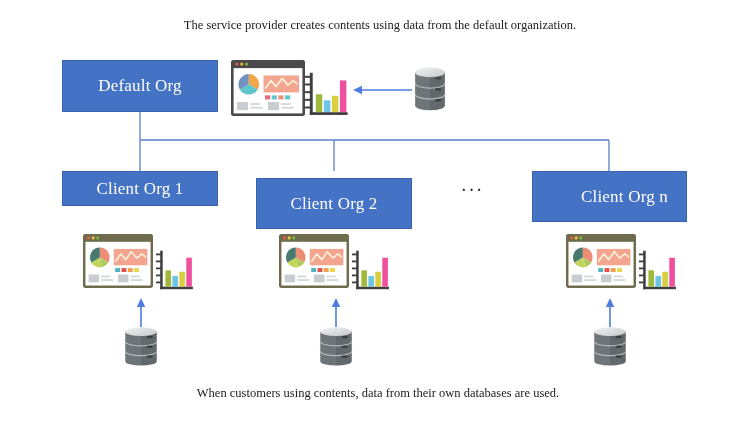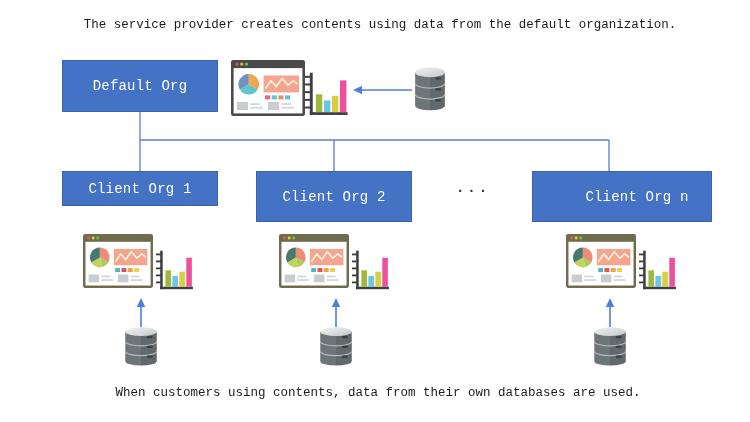--- a/index.html
+++ b/index.html
@@ -1,31 +1,31 @@
 <!DOCTYPE html>
 <html style="--canvas-bg: #FFFFFF; --org-box-fill: #4472C4; --org-box-border: #3A63AE; --org-box-text: #FFFFFF; --connector-line: #5B7FC7; --arrow: #4D7DE0; --caption-text: #1B1B1B;"><head>
 <meta charset="utf-8">
 <style>
   html,body{margin:0;padding:0;background:#fff;}
   #canvas{
     position:relative;width:750px;height:422px;background:var(--canvas-bg,#fff);
-    font-family:Liberation Mono, monospace;overflow:hidden;
+    font-family:Liberation Serif, serif;overflow:hidden;
   }
   .caption{
     position:absolute;text-align:center;font-size:12.5px;line-height:14px;
     color:var(--caption-text,#1b1b1b);
   }
   .org-box{
     position:absolute;display:flex;align-items:center;justify-content:center;
     background:var(--org-box-fill,#4472C4);
     border:1px solid var(--org-box-border,#3A63AE);
     box-sizing:border-box;
   }
   .org-box span{
-    color:var(--org-box-text,#fff);font-size:14px;letter-spacing:.2px;
+    color:var(--org-box-text,#fff);font-size:17px;letter-spacing:.2px;
   }
   .ellipsis{
     position:absolute;color:#2e2e2e;font-size:14px;font-weight:bold;
     letter-spacing:3px;text-align:center;
   }
   svg.icon{position:absolute;overflow:visible;}
   #overlay{position:absolute;left:0;top:0;pointer-events:none;}
 </style>
 </head>
 <body>
@@ -144,25 +144,25 @@
   <div class="caption" style="left:10px;top:18px;width:740px;">The service provider creates contents using data from the default organization.</div>
   <div class="caption" style="left:6px;top:386px;width:744px;">When customers using contents, data from their own databases are used.</div>
 
   
   <div class="org-box" style="left:62px;top:60px;width:156px;height:52px;">
     <span>Default Org</span>
   </div>
   <div class="org-box" style="left:62px;top:171px;width:156px;height:35px;">
     <span>Client Org 1</span>
   </div>
-  <div class="org-box" style="left:256px;top:171px;width:156px;height:51px;">
+  <div class="org-box" style="left:256px;top:178px;width:156px;height:51px;">
     <span>Client Org 2</span>
   </div>
   <div class="ellipsis" style="left:453px;top:183px;width:40px;">···</div>
-  <div class="org-box" style="left:532px;top:171px;width:180px;height:51px;padding-left:30px;">
+  <div class="org-box" style="left:532px;top:171px;width:155px;height:51px;padding-left:30px;">
     <span>Client Org n</span>
   </div>
 
   
   <svg class="icon" style="left:231px;top:60px;" width="74" height="56" viewBox="0 0 100 76" preserveAspectRatio="none">
     <use href="#g-browser-dark"></use>
   </svg>
   <svg class="icon" style="left:305px;top:72px;" width="45" height="46" viewBox="0 0 56 60" preserveAspectRatio="none">
     <use href="#g-bars"></use>
   </svg>

